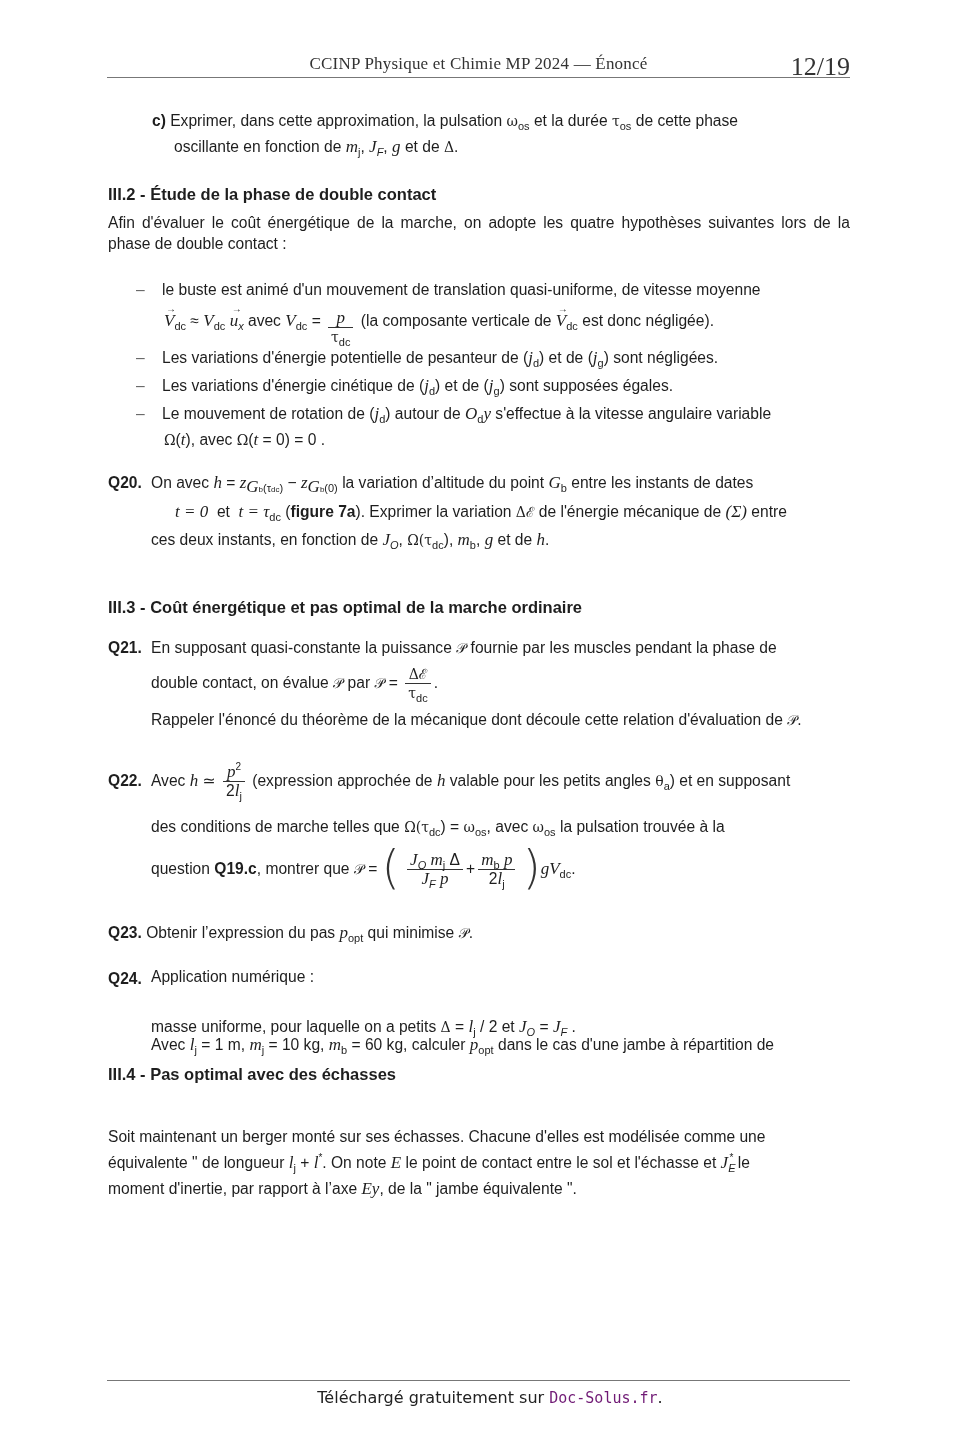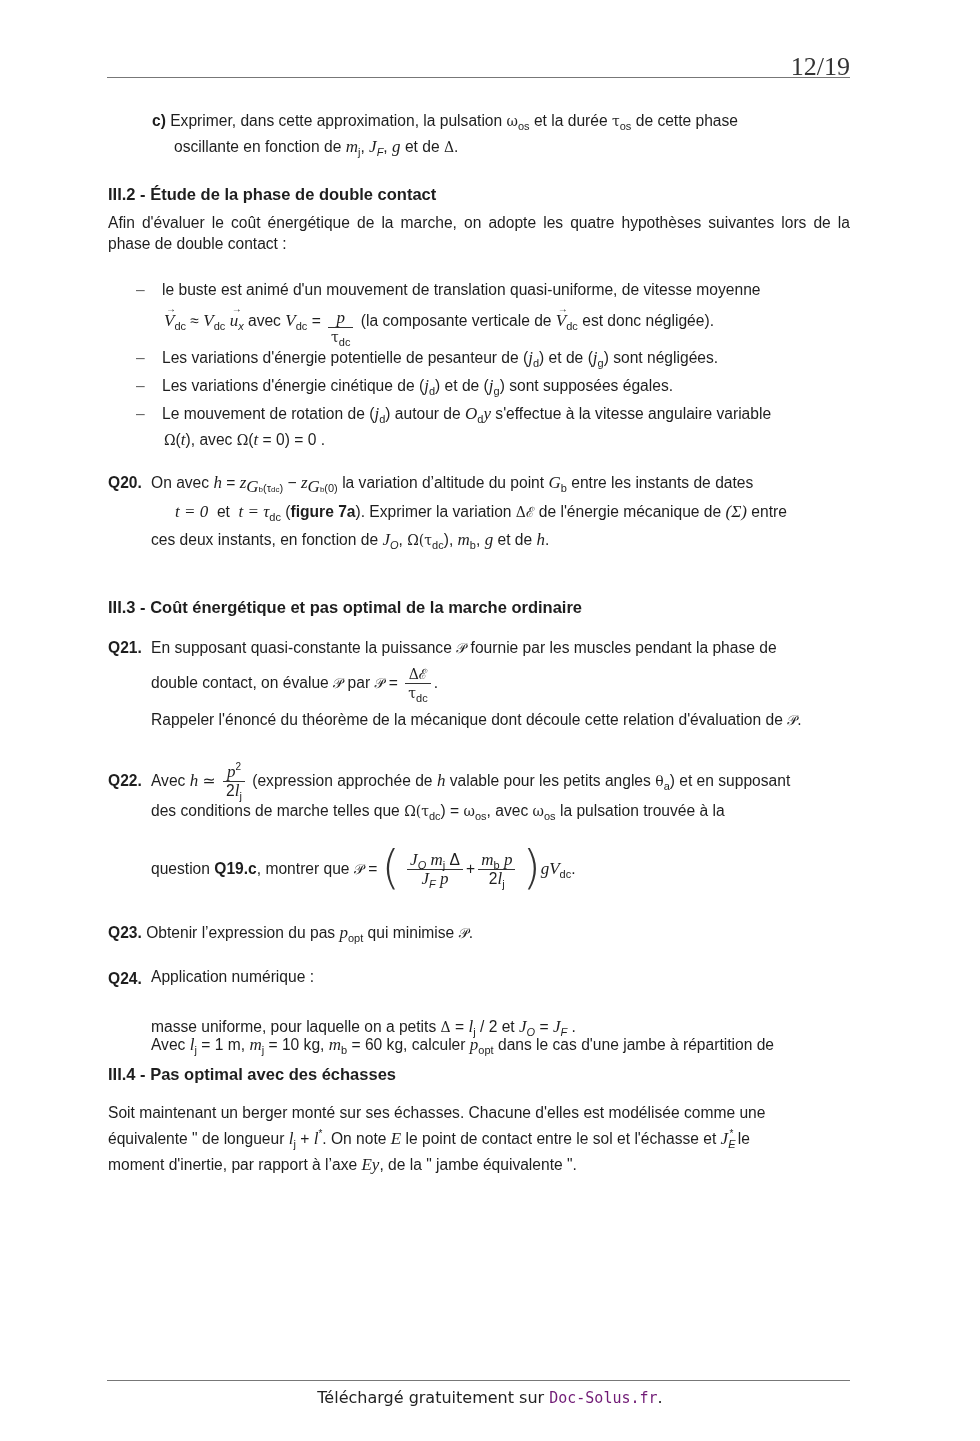--- a/index.html
+++ b/index.html
@@ -27,20 +27,21 @@
   .footer-rule { position: absolute; left: 107px; top: 1380px; width: 743px; border-top: 1px solid #777; }
   .footer { position: absolute; left: 0; width: 980px; top: 1388px; text-align: center; font-family: "DejaVu Sans", sans-serif; font-size: 16px; color: #222; }
   .footer .link { font-family: "DejaVu Sans Mono", monospace; color: #701a75; font-size: 15px; }
   .vec { position: relative; display: inline-block; }
   .vec::before { content: "\2192"; position: absolute; left: 2px; top: -12px; font-size: 10px; font-style: normal; }
 </style>
 </head>
 <body>
 
 <div class="header">
+  <span class="title">CCINP Physique et Chimie MP 2024 — Énoncé</span>
   <span class="pagenum">12/19</span>
 </div>
 
 <div class="block just" style="top:108px; left:152px; width:698px;">
   <span class="lab">c)</span>
   <span>Exprimer, dans cette approximation, la pulsation</span>
   <span class="g">ω</span><sub>os</sub>
   <span>et la durée</span>
   <span class="g">τ</span><sub>os</sub>
   <span>de cette phase</span>
@@ -171,21 +172,21 @@
   <span class="lab" style="position:absolute; left:0; top:10px;">Q22.</span>
   <div style="position:absolute; left:43px; top:0; width:699px; white-space:nowrap; line-height:46px;">
     <span>Avec</span>
     <i>h</i> <span>≃</span>
     <span class="frac"><span class="num"><i>p</i><sup>2</sup></span><span class="den"><span>2</span><i>l</i><sub>j</sub></span></span>
     <span>(expression approchée de</span>
     <i>h</i>
     <span>valable pour les petits angles</span>
     <span class="g">θ</span><sub>a</sub><span>) et en supposant</span>
   </div>
-  <div class="just" style="position:absolute; left:43px; top:40px; width:699px;">
+  <div class="just" style="position:absolute; left:43px; top:56px; width:699px;">
     <span>des conditions de marche telles que</span>
     <span class="g">Ω(τ</span><sub>dc</sub>) = <span class="g">ω</span><sub>os</sub><span>, avec</span>
     <span class="g">ω</span><sub>os</sub>
     <span>la pulsation trouvée à la</span>
   </div>
   <div style="position:absolute; left:43px; top:84px; white-space:nowrap; line-height:54px;">
     <span>question</span>
     <b>Q19.c</b><span>, montrer que</span>
     <span class="g">𝒫</span> =
     <span class="paren">(</span>
@@ -215,21 +216,21 @@
   </div>
   <div style="position:absolute; left:43px; top:48px; white-space:nowrap;">
     <span>masse uniforme, pour laquelle on a petits</span>
     <span class="g">Δ</span> = <i>l</i><sub>j</sub> <span>/ 2</span>
     <span>et</span>
     <i>J</i><sub style="font-style:italic">O</sub> = <i>J</i><sub style="font-style:italic">F</sub> .
   </div>
 </div>
 
 <div class="block h3" style="top:1061px;">III.4 - Pas optimal avec des échasses</div>
-<div class="block" style="top:1100px;">
+<div class="block" style="top:1124px;">
   <div class="just">Soit maintenant un berger monté sur ses échasses. Chacune d'elles est modélisée comme une</div>
   <div class="just">
     <span>équivalente " de longueur</span>
     <i>l</i><sub>j</sub> + <i>l</i><sup>*</sup><span>. On note</span>
     <i>E</i>
     <span>le point de contact entre le sol et l'échasse et</span>
     <i>J</i><sub style="font-style:italic">E</sub><sup style="margin-left:-6px">*</sup>
     <span>le</span>
   </div>
   <div>

